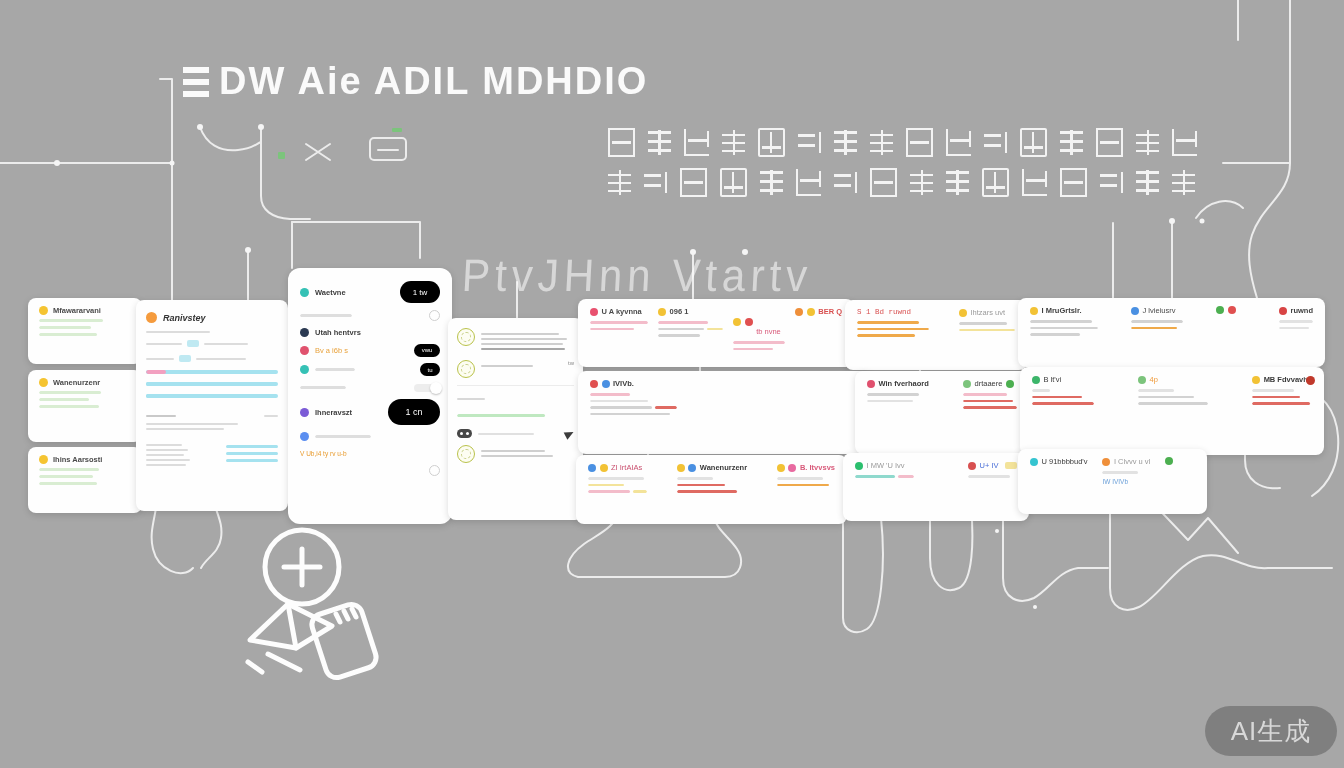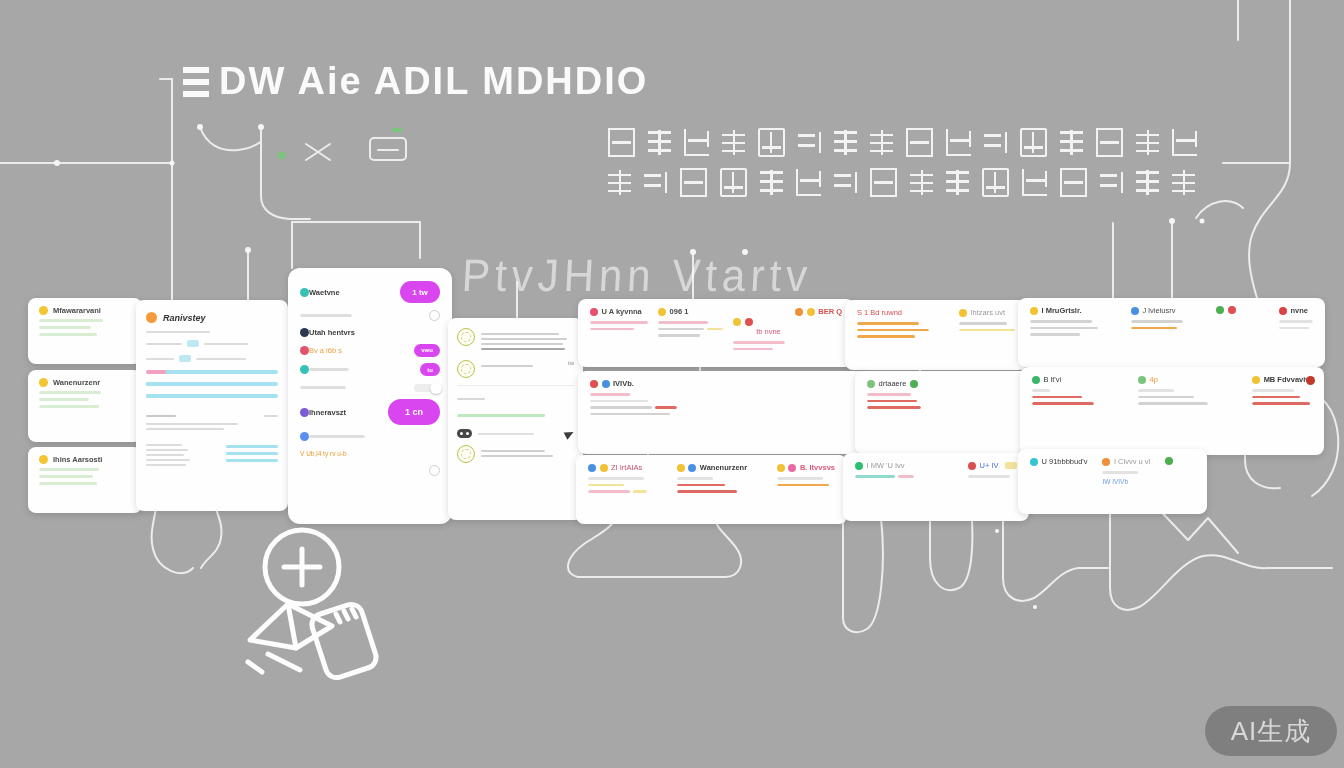--- a/index.html
+++ b/index.html
@@ -37,24 +37,24 @@
   
   .left-card{padding:8px 11px}
   .left-card .head{display:flex;align-items:center;gap:5px;font-size:7.5px;font-weight:bold;color:#4a4a4a}
   
   .doc-card{padding:12px 10px;display:flex;flex-direction:column}
   .doc-head{display:flex;align-items:center;gap:6px;font-size:9px;font-weight:bold;color:#333;font-style:italic}
   .tiny{height:2px;border-radius:1px;background:#dcdcdc;margin:3px 0}
   .cyan{height:4px;border-radius:2px;background:#a5e2ef;margin:4px 0;display:flex;overflow:hidden}
   
   .phone-card{padding:13px 12px;display:flex;flex-direction:column;gap:6.5px;border-radius:12px}
-  .prow{display:flex;align-items:center;min-height:10px}
+  .prow{display:flex;align-items:center;gap:6px;min-height:10px}
   .prow .lbl{font-size:7.5px;white-space:nowrap}
-  .pill{background:#d946ef;color:#fff;border-radius:9px;display:flex;align-items:center;justify-content:center;
-        margin-left:auto;font-weight:bold}
+  .pill{background:#000000;color:#fff;border-radius:9px;display:flex;align-items:center;justify-content:center;
+        margin-left:auto;font-weight:normal}
   .ring{width:9px;height:9px;border:1.5px solid #cfcfcf;border-radius:50%;margin-left:auto}
   .toggle{width:26px;height:8px;border-radius:5px;background:#ededed;margin-left:auto;position:relative}
   .toggle::after{content:"";position:absolute;right:-2px;top:-2px;width:12px;height:12px;border-radius:50%;
         background:#fff;box-shadow:0 1px 2px rgba(0,0,0,.25)}
   
   .thread-card{padding:10px 9px;display:flex;flex-direction:column;gap:7px}
   .trow{display:flex;gap:6px;align-items:flex-start}
   .avatar{width:16px;height:16px;border-radius:50%;border:1.6px solid #b9c24a;flex:none;position:relative;background:#fdfdf2}
   .avatar::after{content:"";position:absolute;left:3px;top:3px;right:3px;bottom:3px;border-radius:50%;border:1px dashed #c7cf86}
   .tcol{flex:1;padding-top:2px}
@@ -391,21 +391,21 @@
           <span class="dot" style="width: 8px; height: 8px; background: rgb(239, 143, 58);"></span>
           <span class="dot" style="width: 8px; height: 8px; background: rgb(242, 194, 53);"></span>
           <span class="t" style="color: rgb(216, 80, 80); font-weight: bold;">BER Q</span>
         </div>
         <div style="margin-top: 5px;"></div>
       </div>
     </div>
     <div class="card grid-card" style="left: 845px; top: 300px; width: 158px; height: 54px;">
       <div class="gcol">
         <div class="ghead">
-          <span class="t" style="color: rgb(216, 80, 80);">S 1 Bd ruwnd</span>
+          <span class="t" style="color: rgb(216, 80, 80); font-family: Liberation Mono, monospace;">S 1 Bd ruwnd</span>
         </div>
         <div style="margin-top: 5px;">
           <div class="bar" style="height: 2.5px;">
             <i style="width: 62px; background: rgb(239, 169, 74);"></i>
           </div>
           <div class="bar" style="height: 2.5px;">
             <i style="width: 72px; background: rgb(239, 169, 74);"></i>
           </div>
           <div class="bar" style="height: 2.5px;">
             <i style="width: 58px; background: rgb(239, 169, 74);"></i>
@@ -462,21 +462,21 @@
       <div class="gcol">
         <div class="ghead">
           <span class="dot" style="width: 8px; height: 8px; background: rgb(76, 175, 80);"></span>
           <span class="dot" style="width: 8px; height: 8px; background: rgb(224, 80, 80);"></span>
         </div>
         <div style="margin-top: 5px;"></div>
       </div>
       <div class="gcol">
         <div class="ghead">
           <span class="dot" style="width: 8px; height: 8px; background: rgb(216, 68, 68);"></span>
-          <span class="t" style="color: rgb(63, 63, 63); font-weight: bold;">nvne</span>
+          <span class="t" style="color: rgb(63, 63, 63); font-weight: bold;">ruwnd</span>
         </div>
         <div style="margin-top: 5px;">
           <div class="bar" style="height: 2.5px;">
             <i style="width: 34px; background: rgb(226, 226, 226);"></i>
           </div>
           <div class="bar" style="height: 2.5px;">
             <i style="width: 30px; background: rgb(226, 226, 226);"></i>
           </div>
         </div>
       </div>
@@ -499,20 +499,34 @@
             <i style="width: 62px; background: rgb(210, 210, 210);"></i>
             <i style="width: 22px; margin-left: 3px; background: rgb(223, 106, 98);"></i>
           </div>
           <div class="bar" style="height: 2.5px;">
             <i style="width: 80px; background: rgb(210, 210, 210);"></i>
           </div>
         </div>
       </div>
     </div>
     <div class="card grid-card" style="left: 855px; top: 371px; width: 150px; height: 67px;">
+      <div class="gcol">
+        <div class="ghead">
+          <span class="dot" style="width: 8px; height: 8px; background: rgb(224, 80, 110);"></span>
+          <span class="t" style="color: rgb(58, 58, 58); font-weight: bold;">Win fverhaord</span>
+        </div>
+        <div style="margin-top: 5px;">
+          <div class="bar" style="height: 2.5px;">
+            <i style="width: 52px; background: rgb(210, 210, 210);"></i>
+          </div>
+          <div class="bar" style="height: 2.5px;">
+            <i style="width: 46px; background: rgb(226, 226, 226);"></i>
+          </div>
+        </div>
+      </div>
       <div class="gcol">
         <div class="ghead">
           <span class="dot" style="width: 8px; height: 8px; background: rgb(124, 196, 124);"></span>
           <span class="t" style="color: rgb(58, 58, 58);">drtaaere</span>
           <span class="dot" style="width: 8px; height: 8px; background: rgb(76, 175, 80);"></span>
         </div>
         <div style="margin-top: 5px;">
           <div class="bar" style="height: 2.5px;">
             <i style="width: 44px; background: rgb(243, 188, 202);"></i>
           </div>

